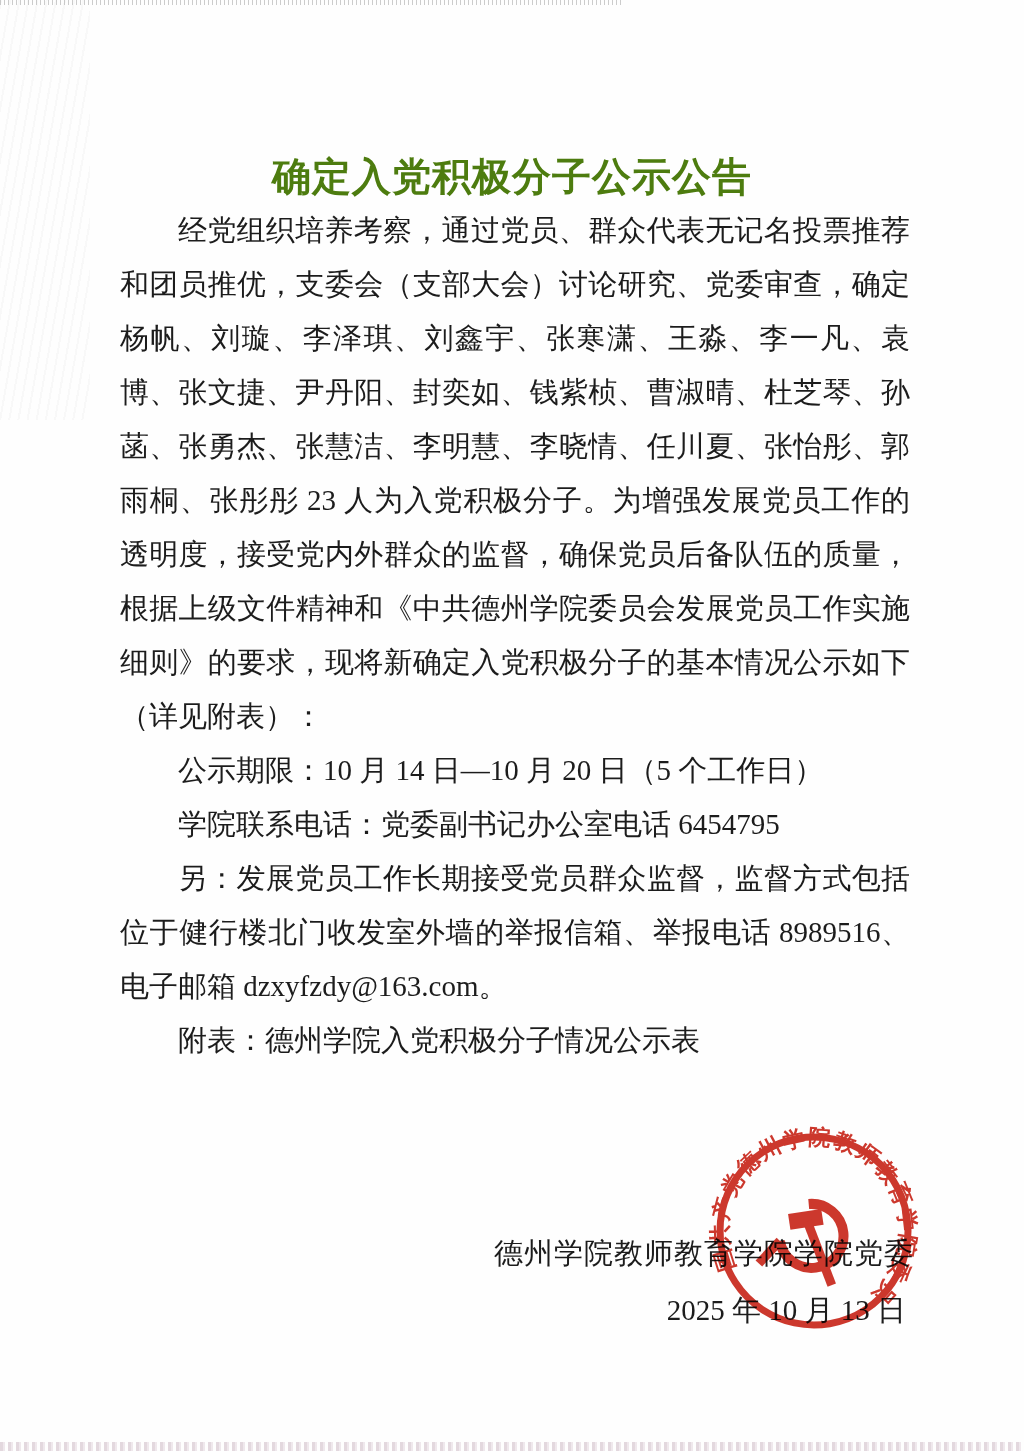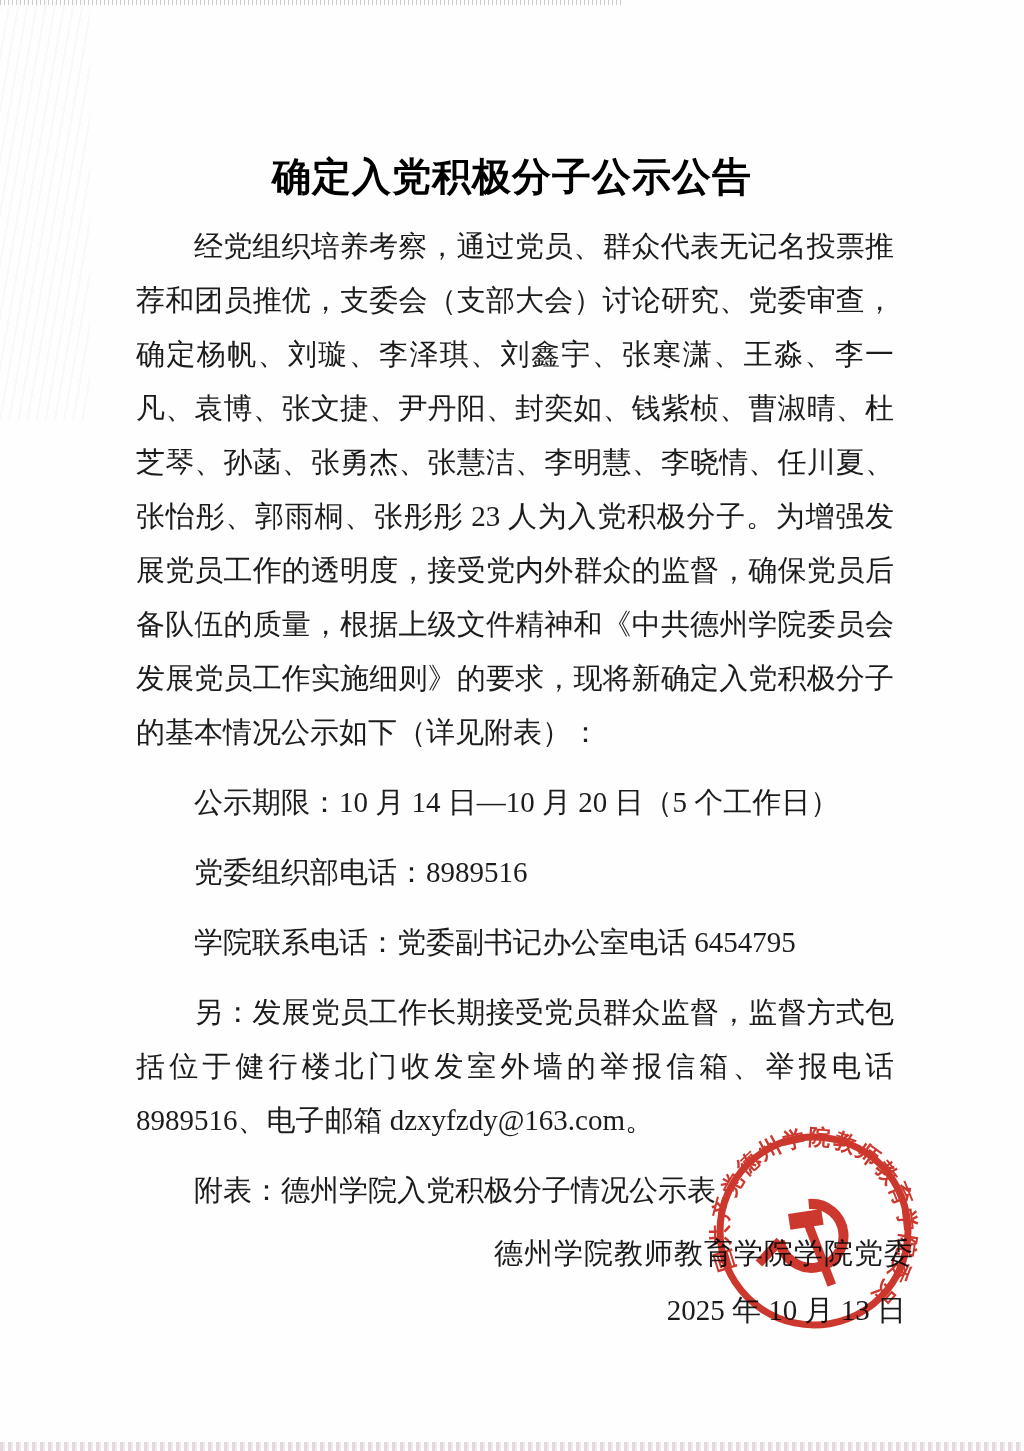--- a/index.html
+++ b/index.html
@@ -29,34 +29,34 @@
   }
   .title {
     position: absolute;
     top: 150px; left: 0; width: 100%;
     margin: 0;
     text-align: center;
     font-family: "Liberation Sans", sans-serif;
     font-weight: 700;
     font-size: 39px;
     letter-spacing: 1px;
-    color: #000000;
+    color: #4d7c0f;
   }
   .content {
     position: absolute;
     top: 203px;
     left: 120px;
     width: 790px;
     font-size: 29px;
     line-height: 54px;
     text-align: justify;
     text-justify: inter-character;
   }
   .content p {
-    margin: 16px;
+    margin: 0;
     text-indent: 2em;
     font-family: Liberation Serif, serif;
   }
   .sign-name {
     position: absolute;
     top: 1226px;
     right: 110px;
     font-size: 29px;
     line-height: 54px;
     letter-spacing: 1px;
@@ -88,21 +88,20 @@
 <div class="page">
 
   <div class="noise-top"></div>
   <div class="noise-left"></div>
 
   <h1 class="title">确定入党积极分子公示公告</h1>
 
   <div class="content">
     <p>经党组织培养考察，通过党员、群众代表无记名投票推荐和团员推优，支委会（支部大会）讨论研究、党委审查，确定杨帆、刘璇、李泽琪、刘鑫宇、张寒潇、王淼、李一凡、袁博、张文捷、尹丹阳、封奕如、钱紫桢、曹淑晴、杜芝琴、孙菡、张勇杰、张慧洁、李明慧、李晓情、任川夏、张怡彤、郭雨桐、张彤彤 23 人为入党积极分子。为增强发展党员工作的透明度，接受党内外群众的监督，确保党员后备队伍的质量，根据上级文件精神和《中共德州学院委员会发展党员工作实施细则》的要求，现将新确定入党积极分子的基本情况公示如下（详见附表）：</p>
     <p>公示期限：10 月 14 日—10 月 20 日（5 个工作日）</p>
-    <p>党委组织部电话：8989516</p>
     <p>学院联系电话：党委副书记办公室电话 6454795</p>
     <p>另：发展党员工作长期接受党员群众监督，监督方式包括位于健行楼北门收发室外墙的举报信箱、举报电话 8989516、电子邮箱 dzxyfzdy@163.com。</p>
     <p>附表：德州学院入党积极分子情况公示表</p>
   </div>
 
   <div class="sign-name">德州学院教师教育学院学院党委</div>
   <div class="sign-date">2025 年 10 月 13 日</div>
 
   <svg class="seal" viewBox="-110 -110 220 220">
     <g transform="rotate(12)">

